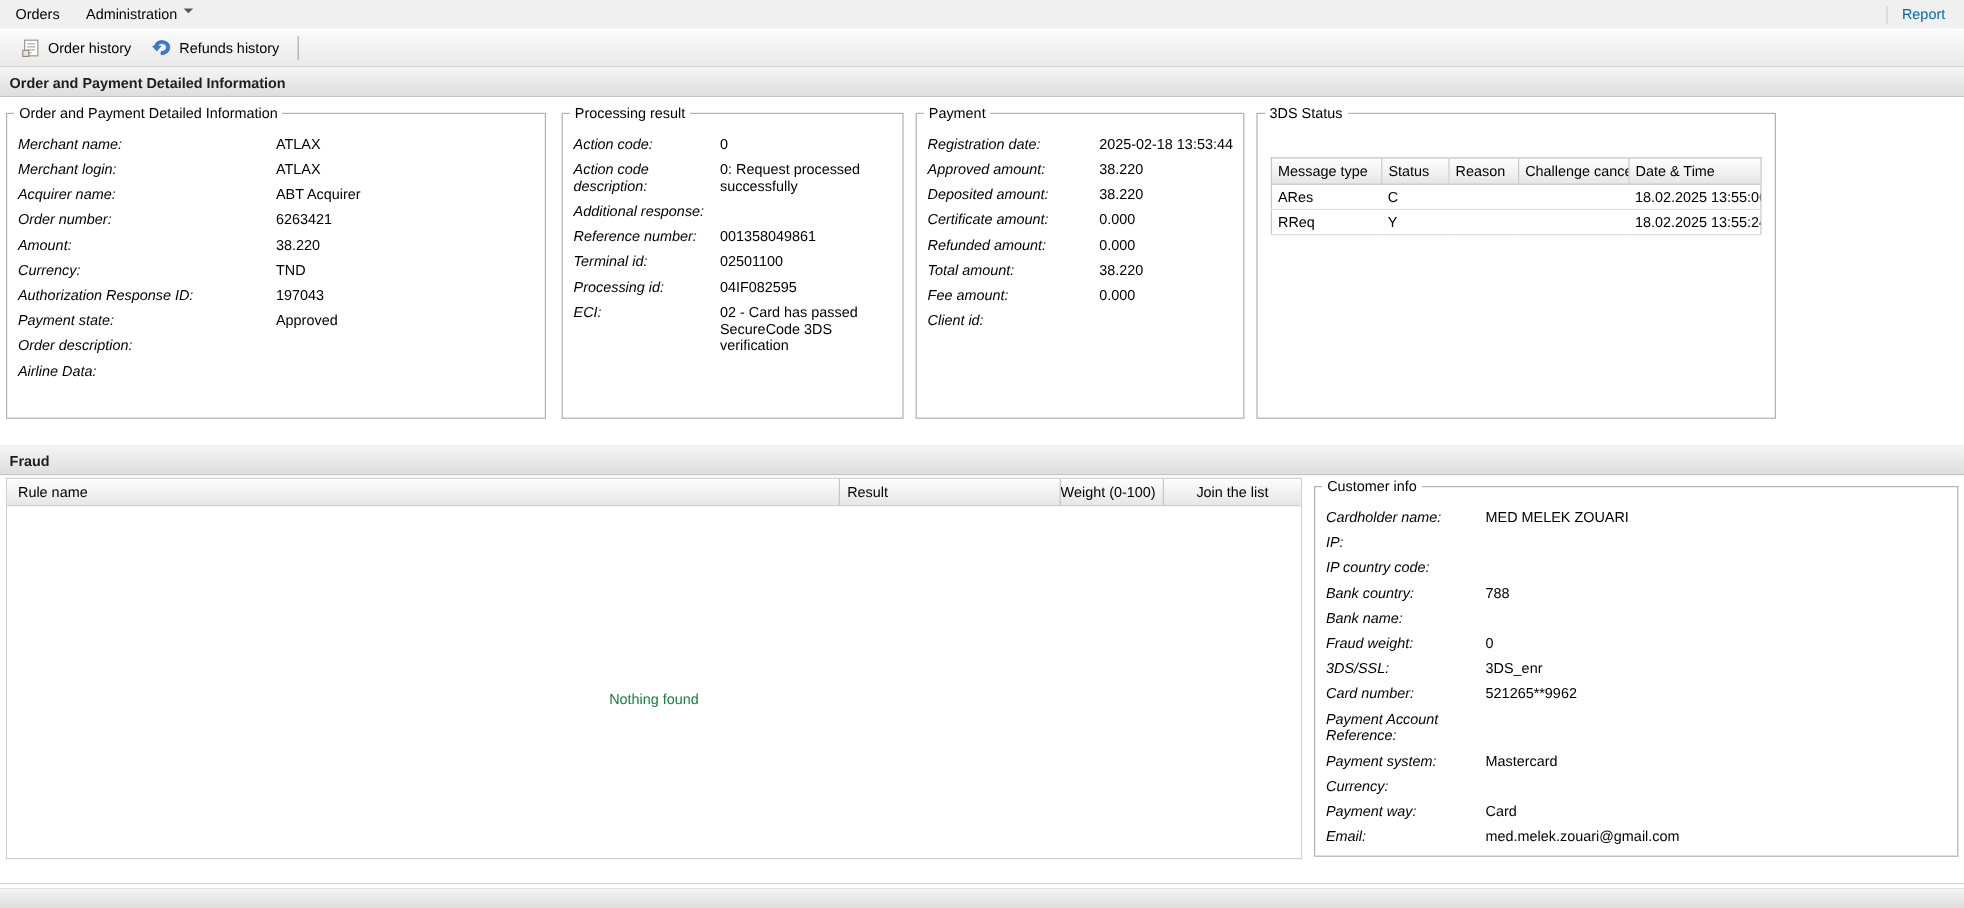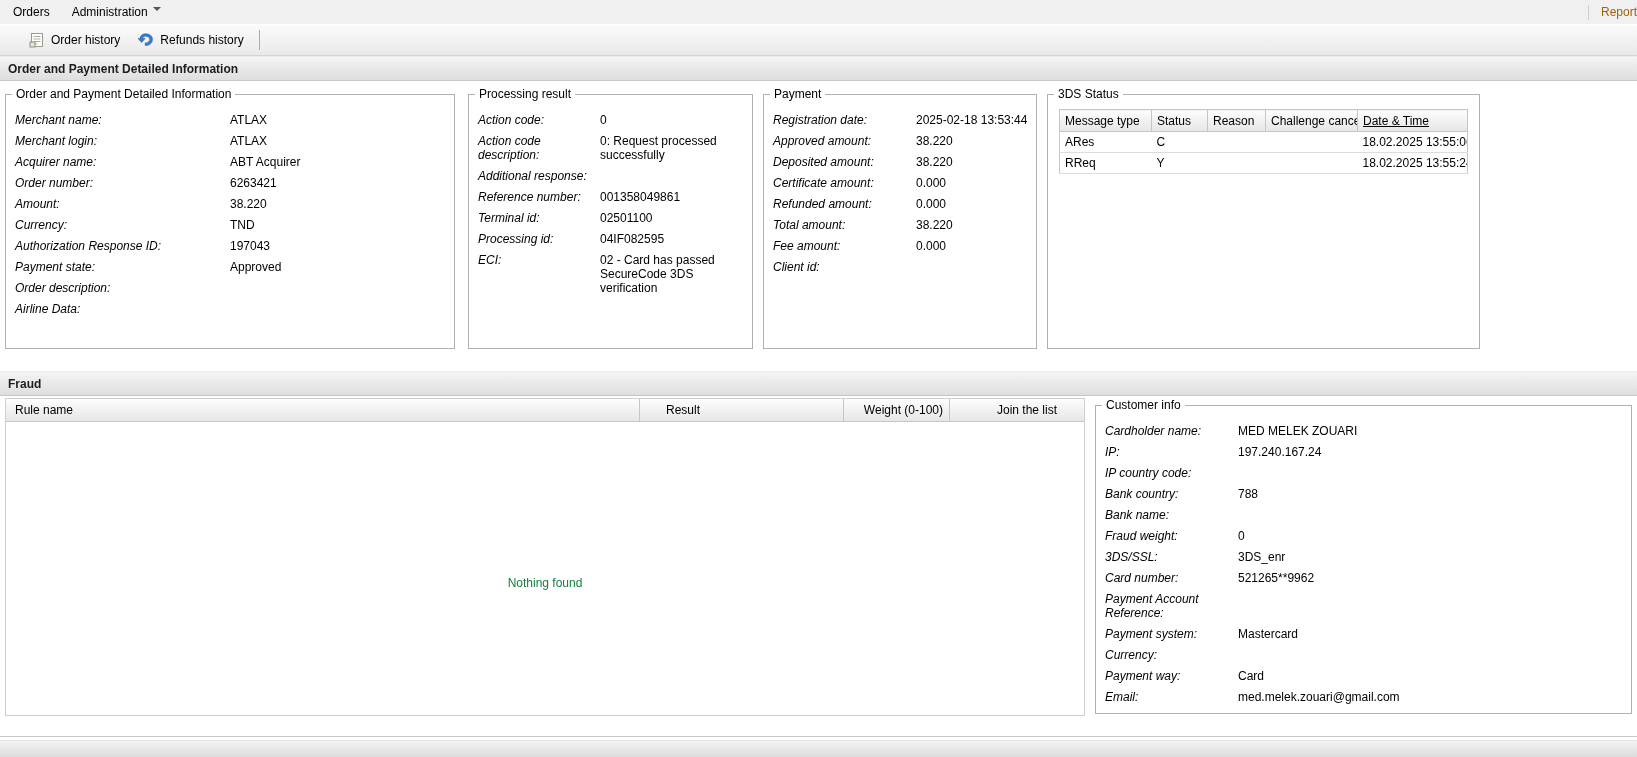--- a/index.html
+++ b/index.html
@@ -8,23 +8,23 @@
     width:1637px; height:757px; position:relative; overflow:hidden;
     font-family:"Liberation Sans","DejaVu Sans",sans-serif;
     font-size:12px; color:#000; background:#fff;
   }
   
   .menubar { height:24px; background:#f0f0f0; display:flex; align-items:center; padding:0 4px 0 2px; }
   .menu-item { padding:4px 11px; cursor:default; display:flex; gap:5px; }
   .caret-down { width:0; height:0; border-left:4px solid transparent; border-right:4px solid transparent; border-top:4px solid #555; margin-top:2px; }
   .menubar-spacer { flex:1; }
   .menu-vsep { width:1px; height:15px; background:#cfcfcf; margin:0 12px; }
-  .menu-right { color:#a16207; padding-right:0; margin-right:-4px; white-space:nowrap; }
-  
-  .toolbar { height:32px; background:linear-gradient(#fbfbfb,#e9e9e9); border-top:1px solid #fff; border-bottom:1px solid #d4d4d4; display:flex; align-items:center; padding-left:20px; }
+  .menu-right { color:#0369a1; padding-right:16px; margin-right:-4px; white-space:nowrap; }
+  
+  .toolbar { height:32px; background:linear-gradient(#fbfbfb,#e9e9e9); border-top:1px solid #fff; border-bottom:1px solid #d4d4d4; display:flex; align-items:center; padding-left:9px; }
   .tool-btn { display:flex; align-items:center; gap:6px; padding:4px 8px; border:1px solid transparent; cursor:default; }
   .tool-vsep { width:1px; height:20px; background:#ababab; margin-left:6px; }
   .tool-icon { display:inline-flex; width:16px; height:16px; align-items:center; justify-content:center; }
   
   .section-bar { height:25px; background:linear-gradient(#f4f4f4,#dedede); border-top:1px solid #ebebeb; border-bottom:1px solid #c6c6c6; display:flex; align-items:center; padding-left:8px; font-weight:bold; color:#1d1d1d; }
   
   .panels-row { display:flex; align-items:flex-start; padding:6px 5px 0 5px; height:290px; background:#fff; }
   fieldset { border:1px solid #aeb0b6; margin:0; padding:6px 0 8px 0; background:#fff; height:262px; }
   legend { padding:0 4px; margin-left:6px; font-size:12px; color:#000; }
   .fs-order { width:450px; margin-right:13px; }
@@ -35,28 +35,28 @@
   
   .kv { padding-top:6px; }
   .kv-row { display:flex; margin-bottom:7px; }
   .kv-label { flex:0 0 auto; padding-left:9px; line-height:14px;font-style:italic; }
   .kv-value { flex:1; line-height:14px; padding-right:8px; word-wrap:break-word; }
   .kv-order .kv-label { width:224px; }
   .kv-processing .kv-label { width:131px; }
   .kv-payment .kv-label { width:152px; }
   .kv-customer .kv-label { width:142px; }
   
-  .ds-table { border-collapse:collapse; table-layout:fixed; width:calc(100% - 22px); margin:2px 11px 0 11px; border:1px solid #c6c6c6; }
+  .ds-table { border-collapse:collapse; table-layout:fixed; width:calc(100% - 22px); margin:24px 11px 0 11px; border:1px solid #c6c6c6; }
   .ds-table th { font-weight:normal; text-align:left; background:linear-gradient(#fdfdfd,#e6e6e6); border-right:1px solid #c6c6c6; border-bottom:1px solid #c6c6c6; padding:3px 5px; height:22px; overflow:hidden; white-space:nowrap; }
   .ds-table th:last-child { border-right:none; }
   .ds-table td { padding:3px 5px; height:20px; border-bottom:1px solid #dcdcdc; white-space:nowrap; overflow:hidden; }
   
   .fraud-content { display:flex; align-items:flex-start; padding:2px 5px 0 5px; height:325px; }
   .fraud-table { width:1080px; margin-right:10px; height:318px; display:flex; flex-direction:column; border:1px solid #cfcfcf; border-top:none; }
-  .fraud-header { display:flex; height:24px; background:linear-gradient(#fdfdfd,#e6e6e6); border-top:1px solid #cfcfcf; border-bottom:1px solid #c6c6c6; align-items:flex-end;gap:20px; }
+  .fraud-header { display:flex; height:24px; background:linear-gradient(#fdfdfd,#e6e6e6); border-top:1px solid #cfcfcf; border-bottom:1px solid #c6c6c6; align-items:flex-end; }
   .fh-cell { padding:0 6px; height:100%; display:flex; align-items:center; border-right:1px solid #c6c6c6; overflow:hidden; white-space:nowrap; }
   .fh-rule { flex:1; padding-left:9px; }
   .fh-result { width:184px; }
   .fh-weight { width:86px; justify-content:flex-end; }
   .fh-join { width:114px; justify-content:center; border-right:none; }
   .fraud-body { flex:1; background:#fff; display:flex; align-items:center; justify-content:center; }
   .nothing-found { color:#15803d;margin-top:28px; }
   
   .footer { position:absolute; left:0; right:0; bottom:0; }
   .footer-sep { height:1px; background:#c9c9c9; }
@@ -230,21 +230,21 @@
 
   <fieldset class="fs-3ds">
     <legend>3DS Status</legend>
     <table class="ds-table">
       <thead>
           <tr>
             <th style="width: 92px;">Message type</th>
             <th style="width: 56px;">Status</th>
             <th style="width: 58px;">Reason</th>
             <th style="width: 92px;">Challenge cancel</th>
-            <th style="width: 110px; text-decoration: underline;">Date &amp; Time</th>
+            <th style="width: 110px;">Date &amp; Time</th>
           </tr>
         </thead>
       <tbody>
           <tr>
             <td>ARes</td>
             <td>C</td>
             <td></td>
             <td></td>
             <td>18.02.2025 13:55:06</td>
           </tr>
@@ -281,21 +281,20 @@
 
   <fieldset class="fs-customer">
     <legend>Customer info</legend>
     <div class="kv kv-customer">
         <div class="kv-row">
           <div class="kv-label">Cardholder name:</div>
           <div class="kv-value">MED MELEK ZOUARI</div>
         </div>
         <div class="kv-row">
           <div class="kv-label">IP:</div>
-          <div class="kv-value">197.240.167.24</div>
         </div>
         <div class="kv-row">
           <div class="kv-label">IP country code:</div>
           <div class="kv-value"></div>
         </div>
         <div class="kv-row">
           <div class="kv-label">Bank country:</div>
           <div class="kv-value">788</div>
         </div>
         <div class="kv-row">

